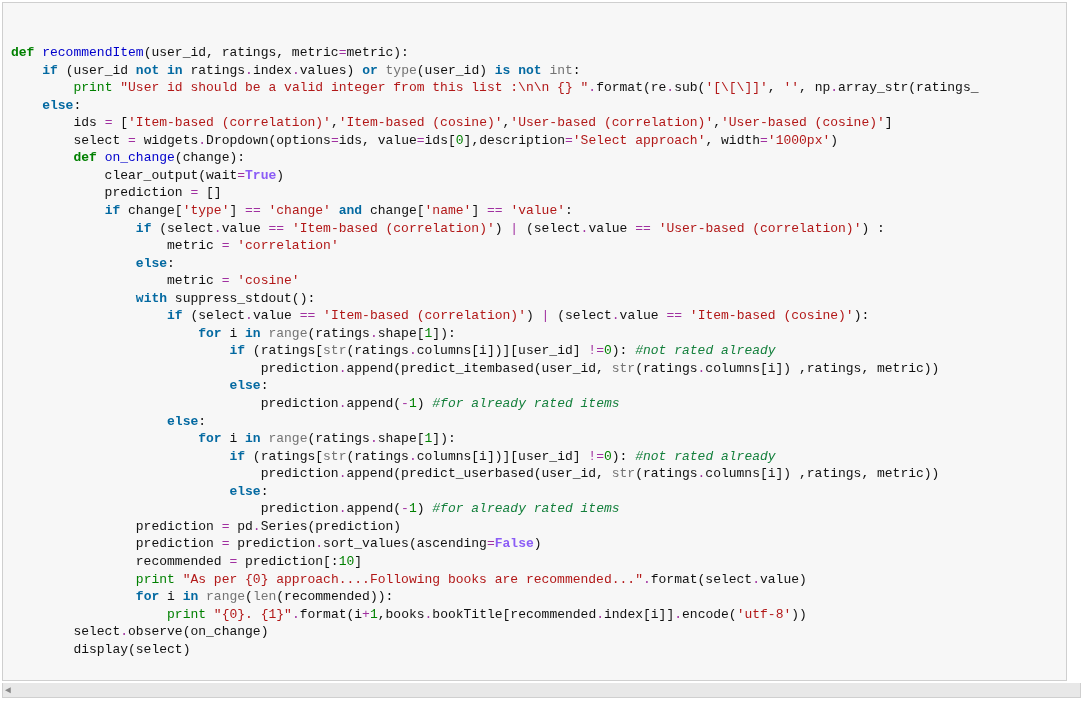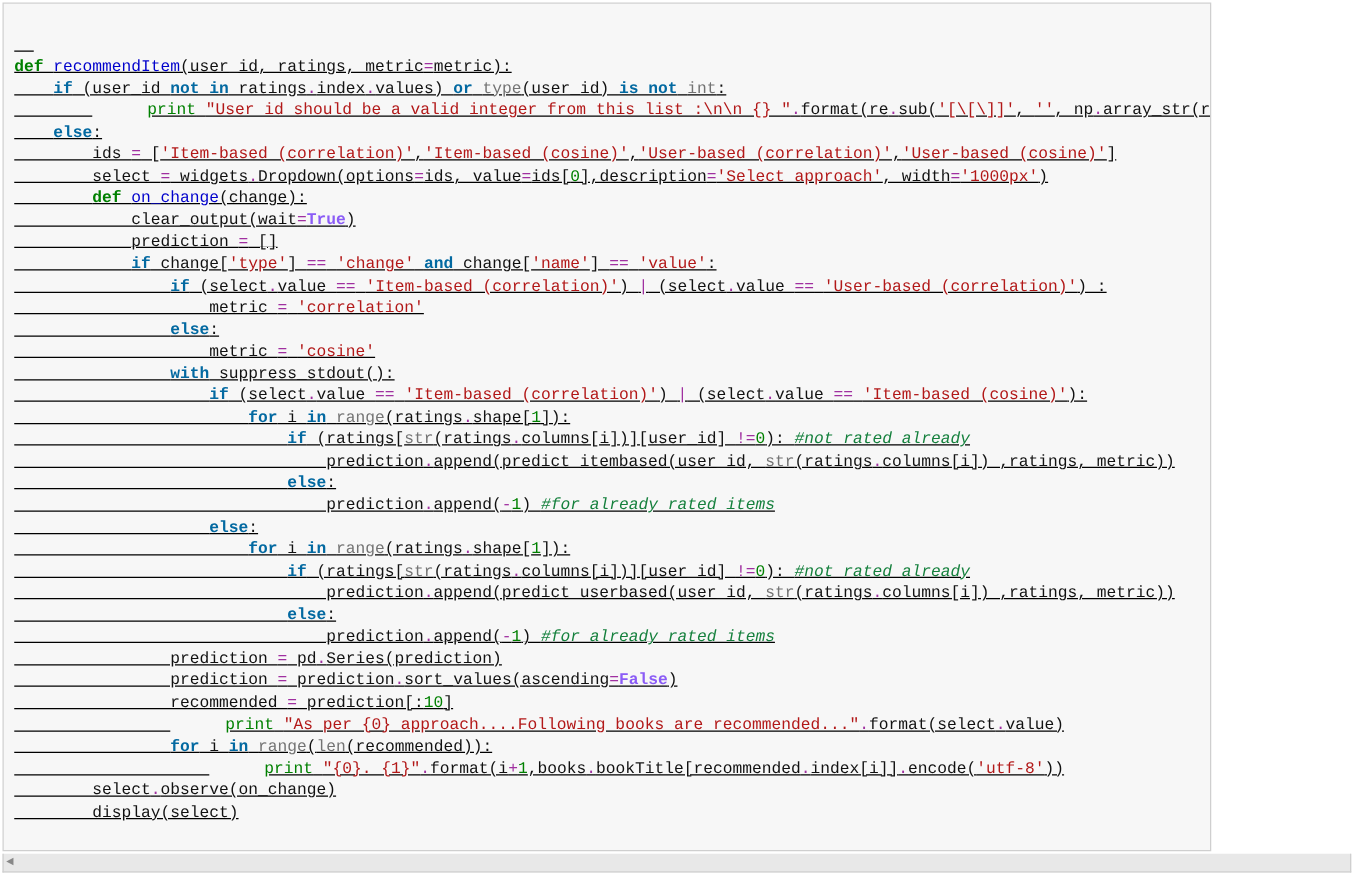--- a/index.html
+++ b/index.html
@@ -11,29 +11,28 @@
     background: #fff;
   }
   .code-container {
     border: 1px solid #cfcfcf;
     margin: 2px;
     padding: 6px 8px 4px 8px;
     background: #f7f7f7;
     white-space: pre;
     overflow-x: auto;
     overflow-y: hidden;
-    width: 967px;
+    width: 1065px;
     box-sizing: border-box;
-    text-decoration: underline;
   }
   .line { display: block; min-height: 1.35em; }
   .kdef { color: #008000; font-weight: bold; }   
   .kflow { color: #0369a1; font-weight: bold; }  
   .kconst { color: #8b5cf6; font-weight: bold; } 
-  .kprint { color: #008000; margin-left: 44px; }                    
+  .kprint { color: #008000; }                    
   .fname { color: #0000cc; }                     
   .builtin { color: #737373; }                   
   .str { color: #b21818; }                       
   .num { color: #008000; }                       
   .op { color: #a030a0; }                        
   .comment { color: #15803d; font-style: italic; }
   .plain { color: #111; }
   .scroll-strip {
     height: 14px;
     background: #e8e8e8;

